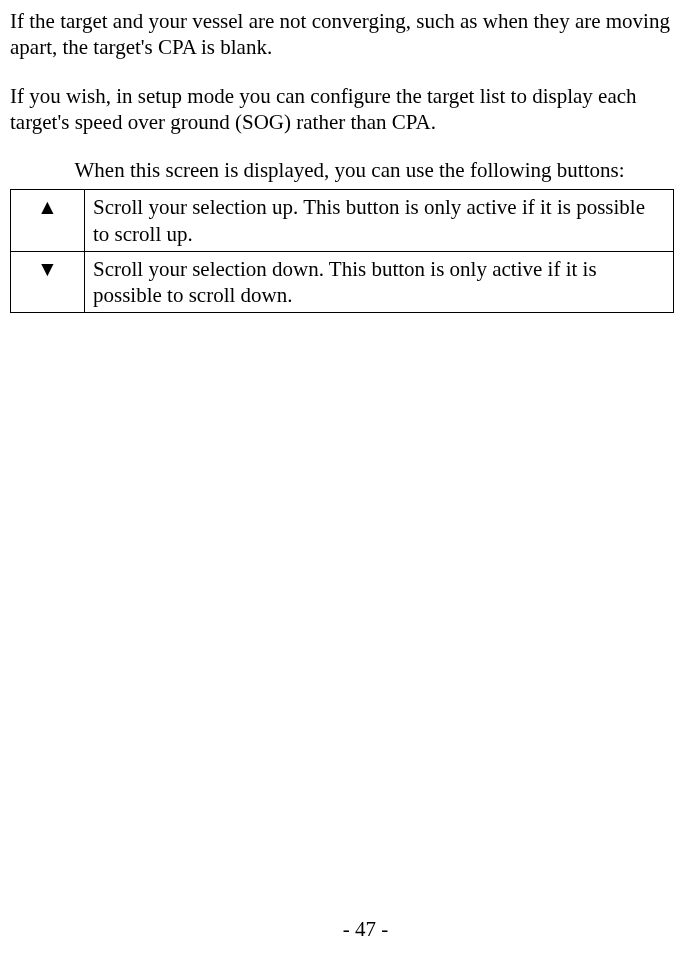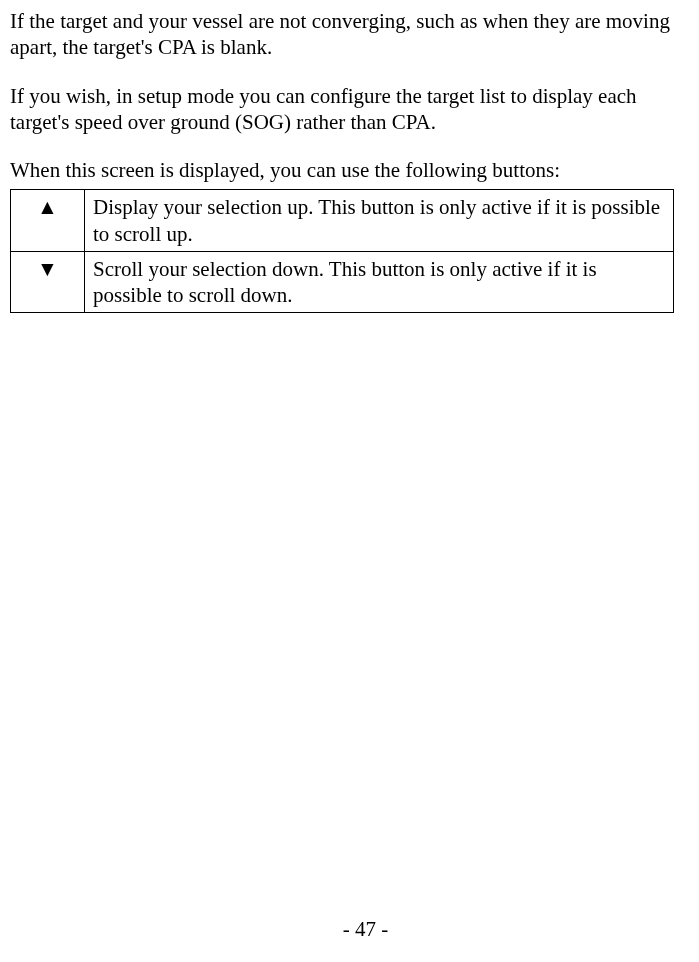--- a/index.html
+++ b/index.html
@@ -41,27 +41,27 @@
       left: 16px;
       width: 100%;
       text-align: center;
     }
   </style>
 </head>
 <body>
 
 <p class="para">If the target and your vessel are not converging, such as when they are moving apart, the target's CPA is blank.</p>
 <p class="para">If you wish, in setup mode you can configure the target list to display each target's speed over ground (SOG) rather than CPA.</p>
-<p class="para" style="margin-bottom:6px;">When this screen is displayed, you can use the following buttons:</p>
+<p class="para" style="margin-bottom:6px;text-align:center;">When this screen is displayed, you can use the following buttons:</p>
 
 <table class="button-table">
   <tbody>
       <tr>
     <td class="key">▲</td>
-    <td>Display your selection up. This button is only active if it is possible to scroll up.</td>
+    <td>Scroll your selection up. This button is only active if it is possible to scroll up.</td>
   </tr>
   <tr>
     <td class="key">▼</td>
     <td>Scroll your selection down. This button is only active if it is possible to scroll down.</td>
   </tr>
 </tbody>
   </table>
 
 <div class="page-number">- 47 -</div>
 

